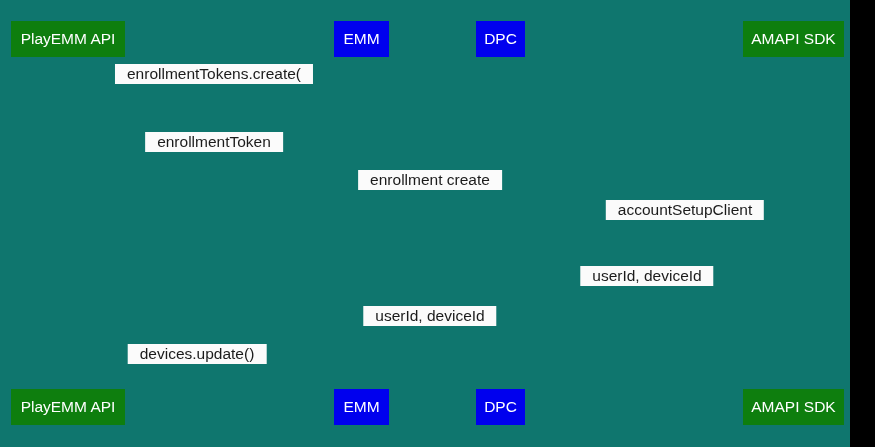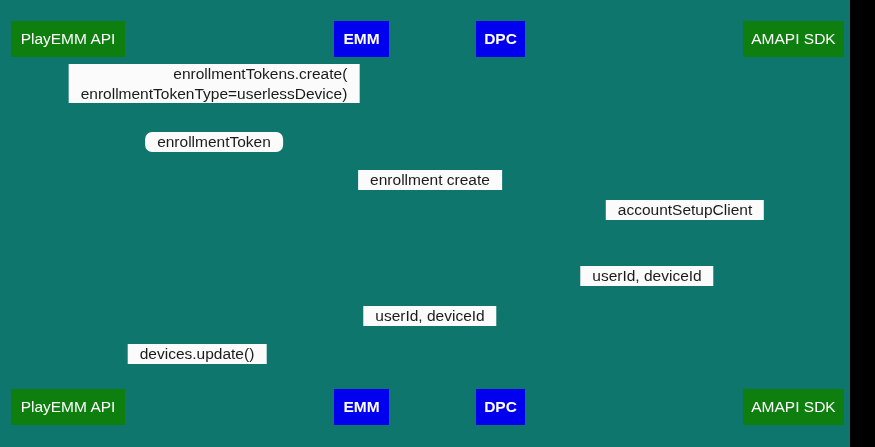--- a/index.html
+++ b/index.html
@@ -20,21 +20,21 @@
     height: 36px;
     display: flex;
     align-items: center;
     justify-content: center;
     color: #ffffff;
     font-size: 15.5px;
     white-space: nowrap;
     box-sizing: border-box;
   }
   .actor.green { background: #0e7e0e; }
-  .actor.blue  { background: #0000ee; font-weight: bold; }
+  .actor.blue  { background: #0000ee; }
 
   .row-top    .a0 { left: 11px;  width: 114px; top: 21px; }
   .row-top    .a1 { left: 334px; width: 55px;  top: 21px; }
   .row-top    .a2 { left: 476px; width: 49px;  top: 21px; }
   .row-top    .a3 { left: 743px; width: 101px; top: 21px; }
   .row-bottom .a0 { left: 11px;  width: 114px; top: 389px; }
   .row-bottom .a1 { left: 334px; width: 55px;  top: 389px; }
   .row-bottom .a2 { left: 476px; width: 49px;  top: 389px; }
   .row-bottom .a3 { left: 743px; width: 101px; top: 389px; }
 
@@ -43,42 +43,41 @@
     transform: translateX(-50%);
     background: #fbfbfb;
     color: #1b1b1b;
     font-size: 15.5px;
     line-height: 19.5px;
     text-align: right;
     padding: 0 12px;
     white-space: nowrap;
   }
   .m0 { left: 214px; top: 64px;  }
-  .m1 { left: 214px; top: 132px; border-radius: 7px; }
+  .m1 { left: 214px; top: 132px; }
   .m2 { left: 430px; top: 170px; }
   .m3 { left: 685px; top: 200px; }
   .m4 { left: 647px; top: 266px; }
   .m5 { left: 430px; top: 306px; }
   .m6 { left: 197px; top: 344px; }
 </style>
 </head>
 <body>
 
 <div id="canvas">
 
   <div class="row-top">
     <div class="actor green a0" style="background-color: rgb(14, 126, 14);">PlayEMM API</div>
     <div class="actor blue a1" style="background-color: rgb(0, 0, 238);">EMM</div>
     <div class="actor blue a2" style="background-color: rgb(0, 0, 238);">DPC</div>
     <div class="actor green a3" style="background-color: rgb(14, 126, 14);">AMAPI SDK</div>
   </div>
 
   <div class="msg m0">
     <div>enrollmentTokens.create(</div>
-    <div>enrollmentTokenType=userlessDevice)</div>
   </div>
 
   <div class="msg m1">
     <div>enrollmentToken</div>
   </div>
 
   <div class="msg m2">
     <div>enrollment create</div>
   </div>
 

